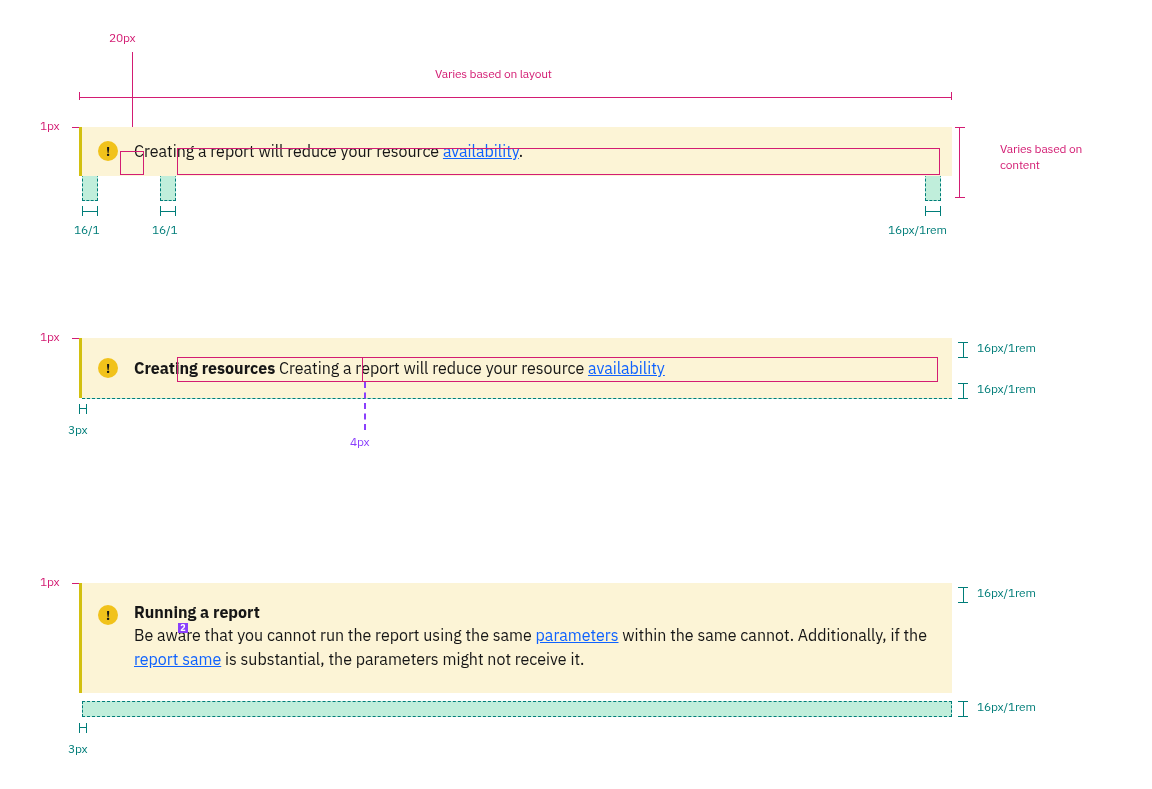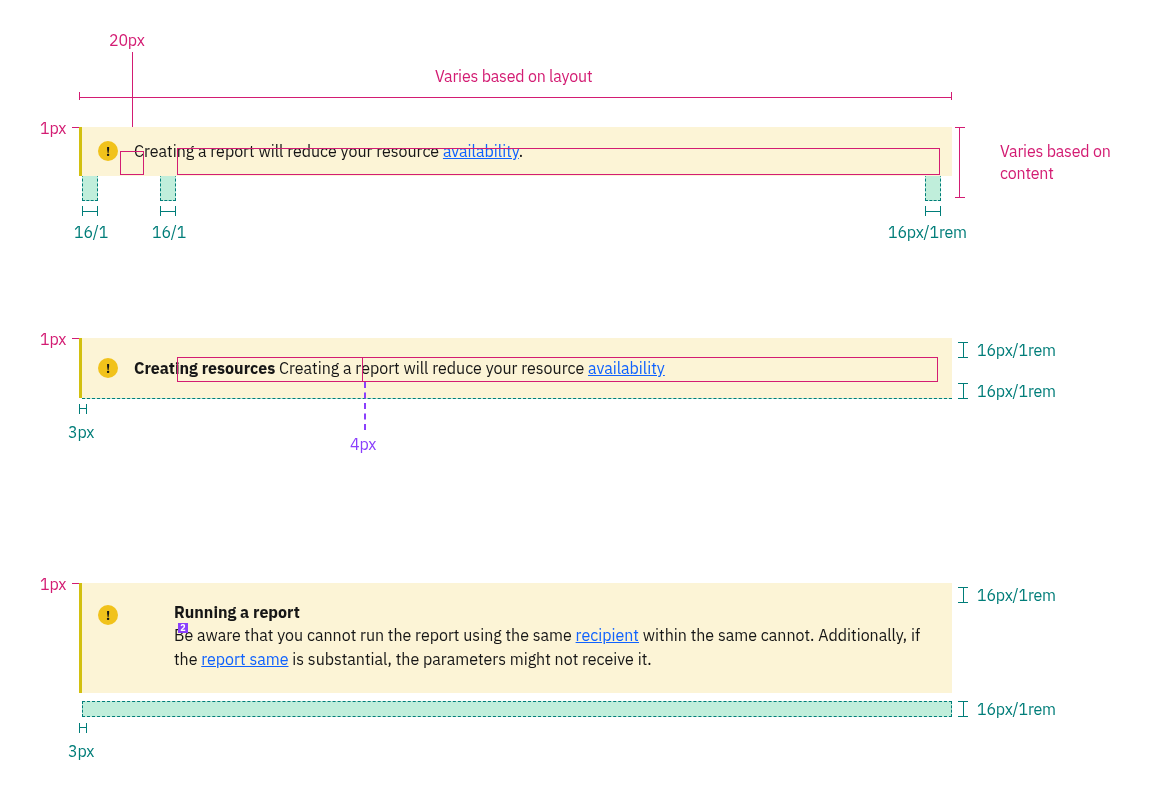--- a/index.html
+++ b/index.html
@@ -18,21 +18,21 @@
     padding:30px 0 30px 0;
     font-family:"IBM Plex Sans","Helvetica Neue",Arial,sans-serif;
     font-size:16px;
     color:var(--txt);
     background:#fff;
   }
   .page{width:1152px;margin:0 auto;position:relative;}
   .block{position:relative;margin-bottom:70px;}
   .rule-h{position:absolute;border-top:1px solid var(--pink);}
   .rule-v{position:absolute;border-left:1px solid var(--pink);}
-  .lbl{position:absolute;font-size:16px;letter-spacing:-0.2px;white-space:nowrap;}
+  .lbl{position:absolute;font-size:12px;letter-spacing:-0.2px;white-space:nowrap;}
   .lbl.pink{color:var(--pink);}
   .lbl.teal{color:var(--teal);}
   .lbl.purple{color:var(--purple);}
   .tick{position:absolute;width:1px;height:8px;background:var(--pink);}
   .cap-h{position:absolute;height:10px;display:flex;align-items:center;}
   .cap-h .c{width:1px;height:10px;background:var(--teal);margin-top:-1px;}
   .cap-h .bar{height:1px;background:var(--teal);flex:1;}
   .cap-v{position:absolute;width:10px;display:flex;flex-direction:column;align-items:center;}
   .cap-v .c{height:1px;width:10px;background:var(--teal);}
   .cap-v .bar{width:1px;background:var(--teal);flex:1;}
@@ -167,24 +167,24 @@
 
 <div class="block" style="height:230px;margin-bottom:0;">
   <span class="lbl pink" style="left:40px;top:-1px;">1px</span>
   <div class="rule-h" style="left:72px;top:8px;width:12px;"></div>
 
   <div class="dash" style="left:82px;top:12px;width:870px;height:16px;"></div>
   <div class="dash" style="left:82px;top:126px;width:870px;height:16px;"></div>
 
   <div class="notif" style="left:79px;top:8px;width:873px;">
     <span class="icon" style="margin-top:22px;">!</span>
-    <div class="content" style="padding-top:19px;padding-bottom:22px;margin-left:40px;">
+    <div class="content" style="padding-top:19px;padding-bottom:22px;">
       <div class="title" style="line-height:1.3;">Running a report</div>
       <div style="line-height:1.5;">
-        <span>Be aware that you cannot run the report using the same </span><a href="#" class="lk">recipient</a><span> within the same cannot. Additionally, if the </span><a href="#" class="lk">report same</a><span> is substantial, the parameters might not receive it.</span>
+        <span>Be aware that you cannot run the report using the same </span><a href="#" class="lk">parameters</a><span> within the same cannot. Additionally, if the </span><a href="#" class="lk">report same</a><span> is substantial, the parameters might not receive it.</span>
       </div>
     </div>
   </div>
   <div class="purple-box" style="left:178px;top:48px;">2</div>
 
   <div class="cap-v" style="left:958px;top:12px;height:16px;">
         <span class="c"></span>
         <span class="bar"></span>
         <span class="c"></span>
       </div>

